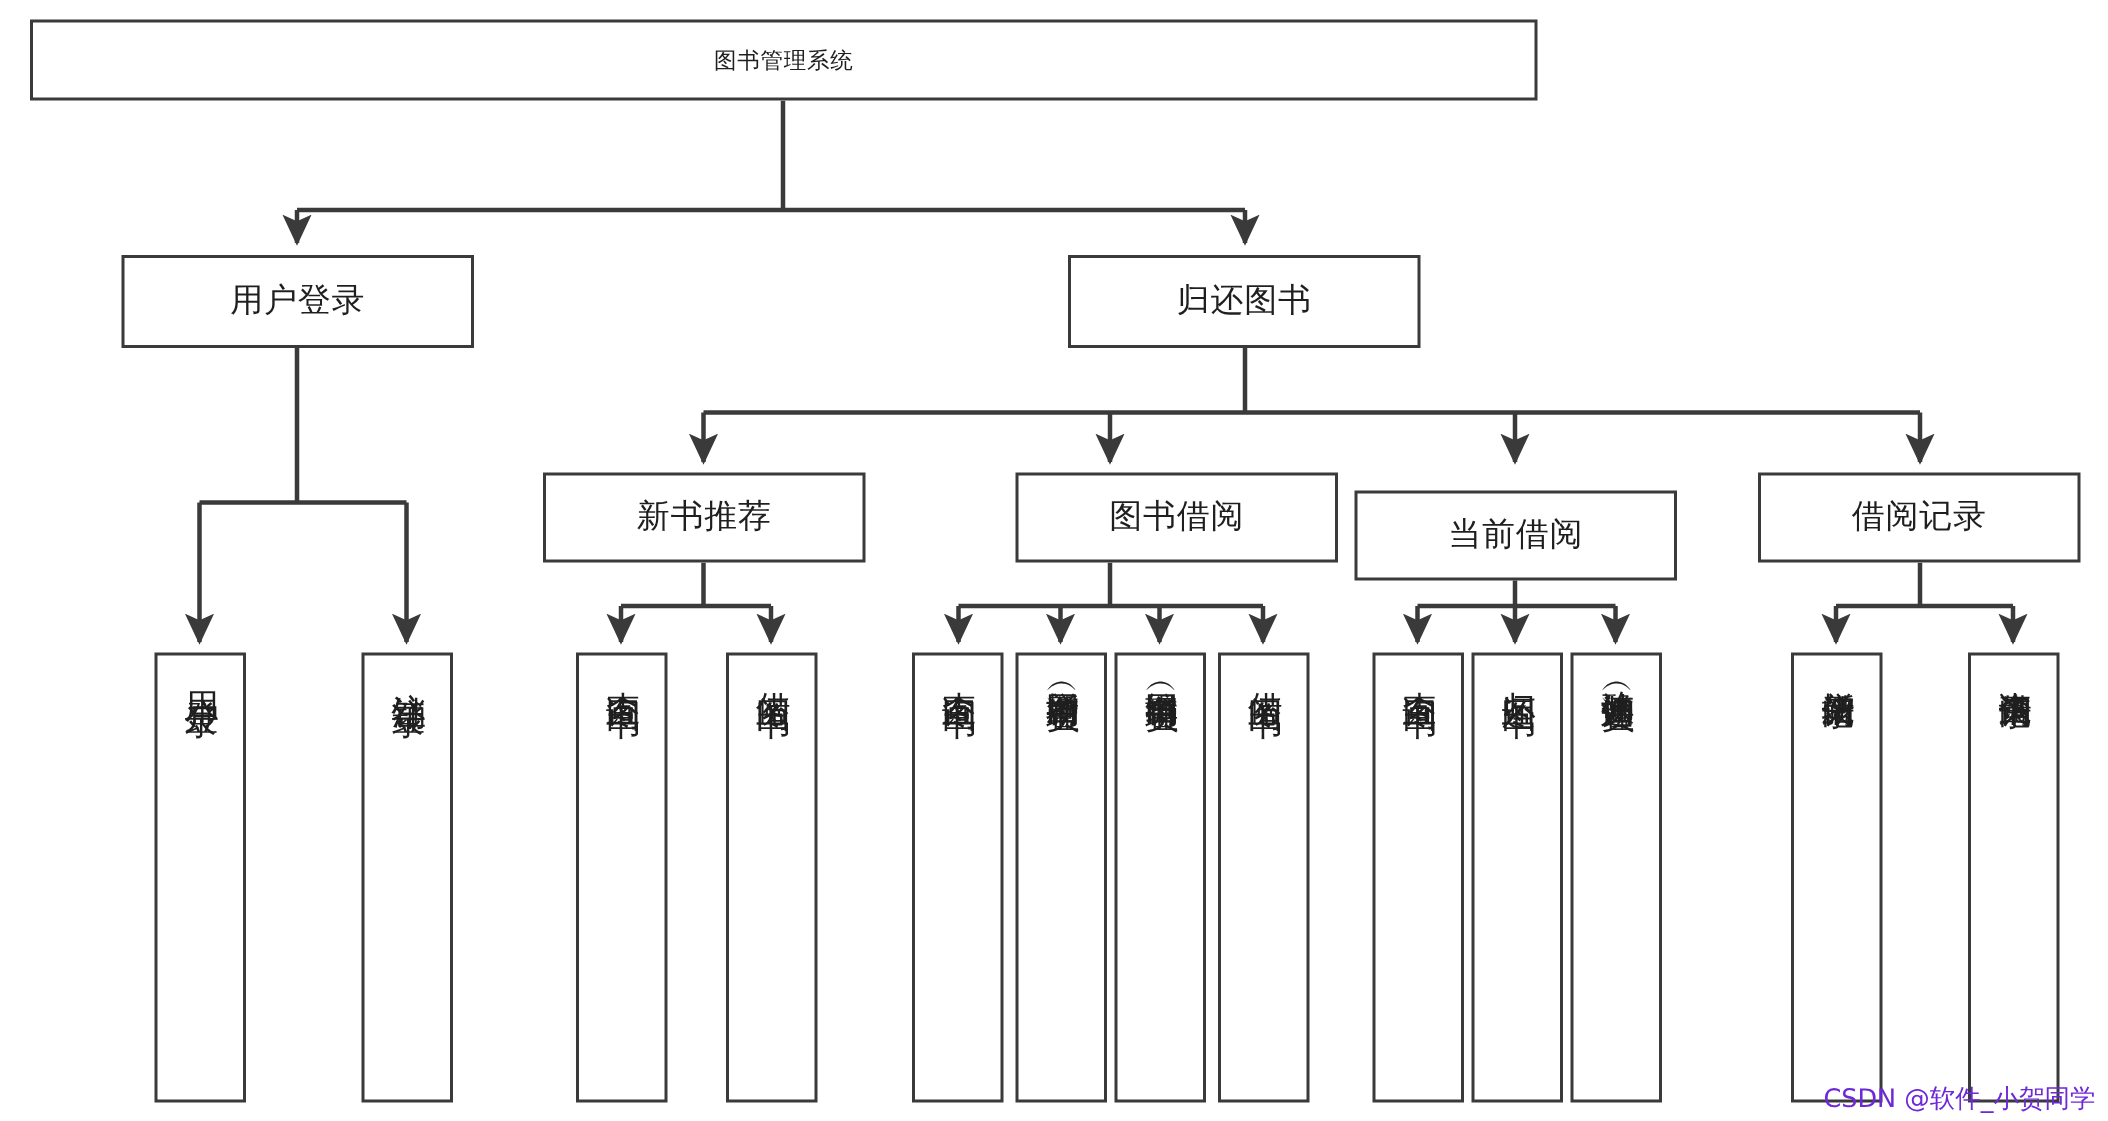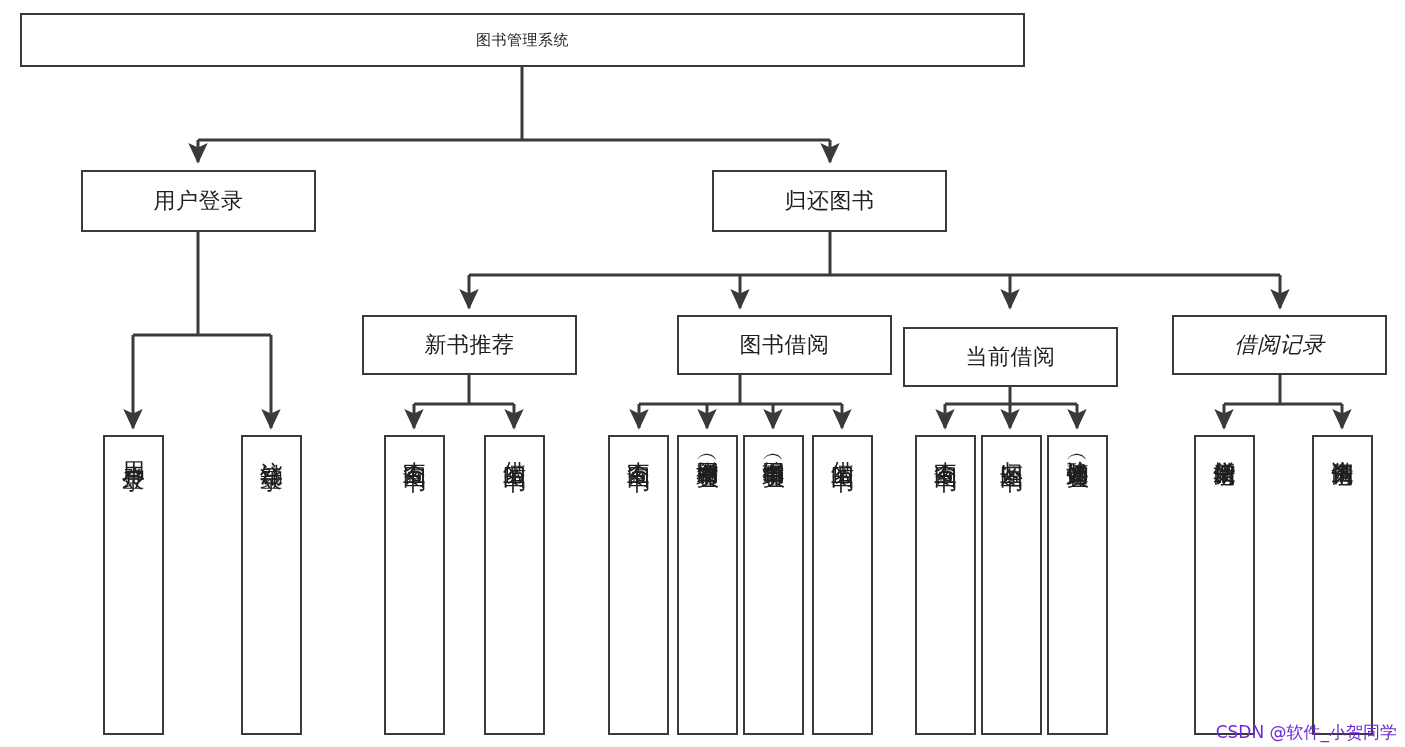--- a/index.html
+++ b/index.html
@@ -143,21 +143,21 @@
 
   <div class="node horiz" style="left:362px; top:315px; width:215px; height:60px;">
     <span class="label">新书推荐</span>
   </div>
   <div class="node horiz" style="left:633px; top:315px; width:215px; height:60px;margin-left:44px;">
     <span class="label">图书借阅</span>
   </div>
   <div class="node horiz" style="left:903px; top:315px; width:215px; height:60px;margin-top:12px;">
     <span class="label">当前借阅</span>
   </div>
-  <div class="node horiz" style="left:1172px; top:315px; width:215px; height:60px;font-style:italic;">
+  <div class="node horiz" style="left:1172px; top:315px; width:215px; height:60px;">
     <span class="label">借阅记录</span>
   </div>
 
   <div class="node vert" style="left:103px; top:435px; width:61px; height:300px;">
     <span class="label">用户登录</span>
   </div>
   <div class="node vert" style="left:241px; top:435px; width:61px; height:300px;">
     <span class="label">注销登录</span>
   </div>
 

